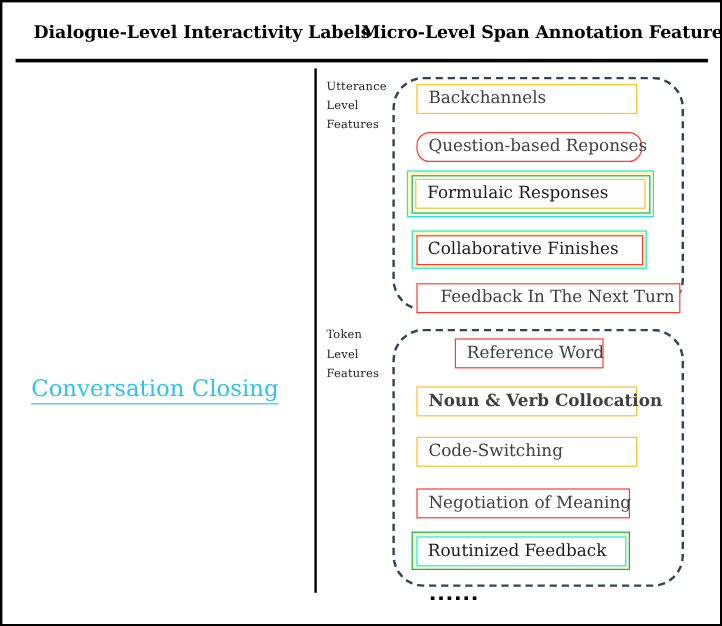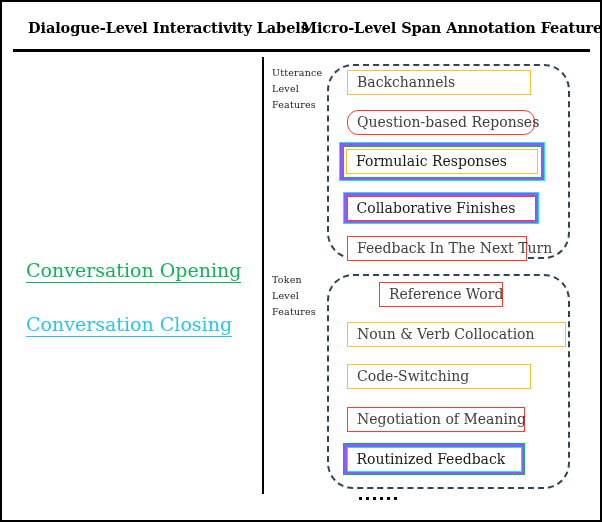--- a/index.html
+++ b/index.html
@@ -127,21 +127,21 @@
     padding-left: 9px;
     line-height: 1;
     position: relative;
     top: -0.5px;
   }
   
   .nest1 {
     position: absolute;
     box-sizing: border-box;
     border: 1.6px solid #000;
-    background: #8b5cf6;
+    background: #fef9c3;
     padding: 2.5px;
   }
   .nest2 {
     box-sizing: border-box;
     border: 1.6px solid #000;
     background: #fff;
     padding: 2.5px;
   }
   .nest-inner {
     box-sizing: border-box;
@@ -181,21 +181,20 @@
 <div id="figure">
 
   <div class="header-band">
     <div class="hdr hdr-left">Dialogue-Level Interactivity Labels</div>
     <div class="hdr hdr-right">Micro-Level Span Annotation Features</div>
   </div>
   <div class="hrule"></div>
   <div class="vdivider"></div>
 
   <div class="left-col">
-    <div class="dlabel l2" style="color: rgb(19, 178, 90);">Conversation Opening</div>
     <div class="dlabel l3" style="color: rgb(43, 196, 238);">Conversation Closing</div>
   </div>
 
   <div class="right-col">
 
     <div class="group-label g0">
       <div>Utterance</div>
       <div>Level</div>
       <div>Features</div>
     </div>
@@ -221,27 +220,27 @@
             <div class="nest-inner" style="border-color: rgb(255, 193, 37);">
               <span class="fbox-label">Formulaic Responses</span>
             </div>
           </div>
         </div>
         <div class="nest1" style="border-color: rgb(23, 232, 240); left: 79px; top: 190px; width: 196px;">
           <div class="nest-inner" style="border-color: rgb(255, 59, 48);">
             <span class="fbox-label">Collaborative Finishes</span>
           </div>
         </div>
-        <div class="fbox" style="border-color: rgb(255, 59, 48); left: 83px; top: 234px; width: 180px;">
+        <div class="fbox" style="border-color: rgb(255, 59, 48); left: 83px; top: 234px; width: 220px; padding-left: 10px;">
           <span class="fbox-label">Feedback In The Next Turn</span>
         </div>
         <div class="fbox" style="border-color: rgb(255, 59, 48); left: 83px; top: 280px; width: 124px; margin-left: 32px;">
           <span class="fbox-label">Reference Word</span>
         </div>
-        <div class="fbox" style="border-color: rgb(255, 193, 37); left: 83px; top: 320px; width: 219px;">
+        <div class="fbox" style="border-color: rgb(255, 193, 37); left: 83px; top: 320px; width: 184px; font-weight: bold;">
           <span class="fbox-label">Noun &amp; Verb Collocation</span>
         </div>
         <div class="fbox" style="border-color: rgb(255, 193, 37); left: 83px; top: 362px; width: 184px;">
           <span class="fbox-label">Code-Switching</span>
         </div>
         <div class="fbox" style="border-color: rgb(255, 59, 48); left: 83px; top: 405px; width: 178px;">
           <span class="fbox-label">Negotiation of Meaning</span>
         </div>
         <div class="nest1" style="border-color: rgb(19, 178, 90); left: 79px; top: 441px; width: 182px;">
           <div class="nest-inner" style="border-color: rgb(23, 232, 240);">

